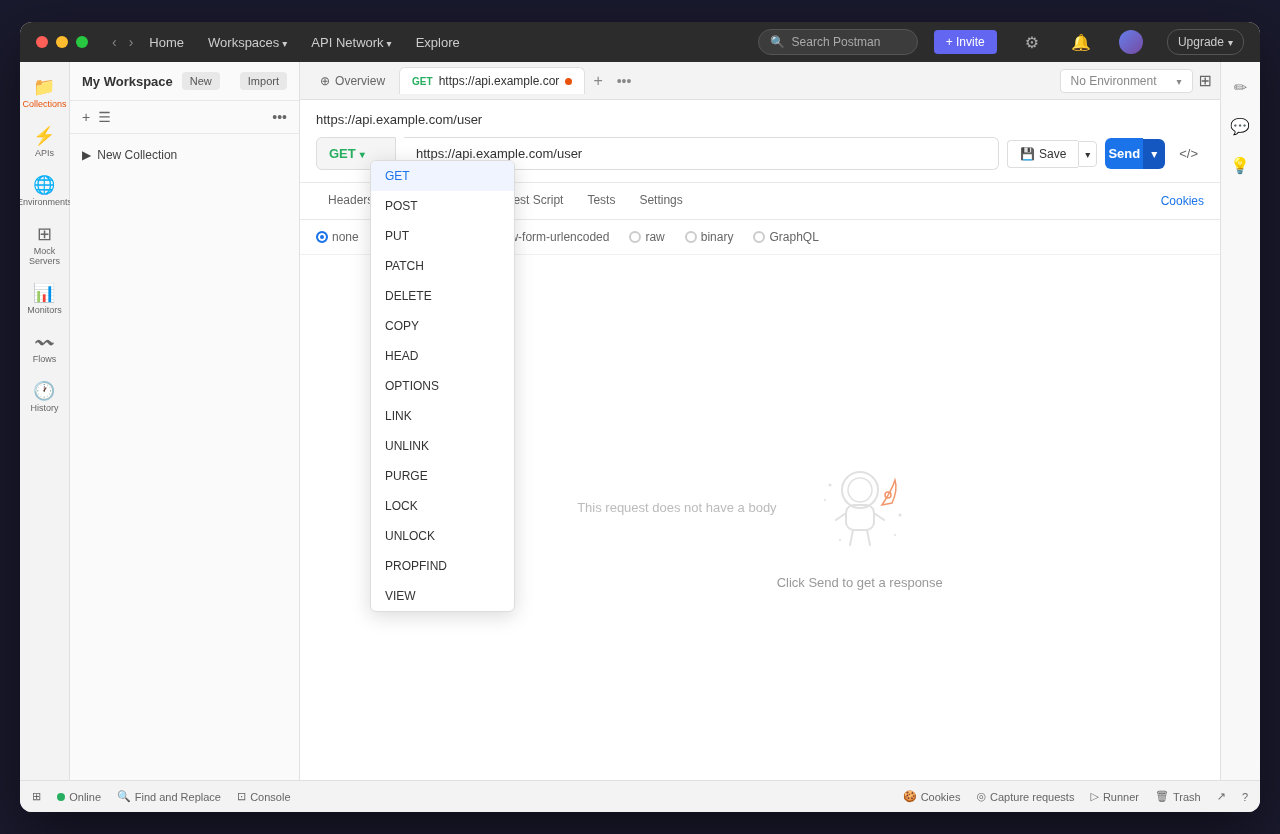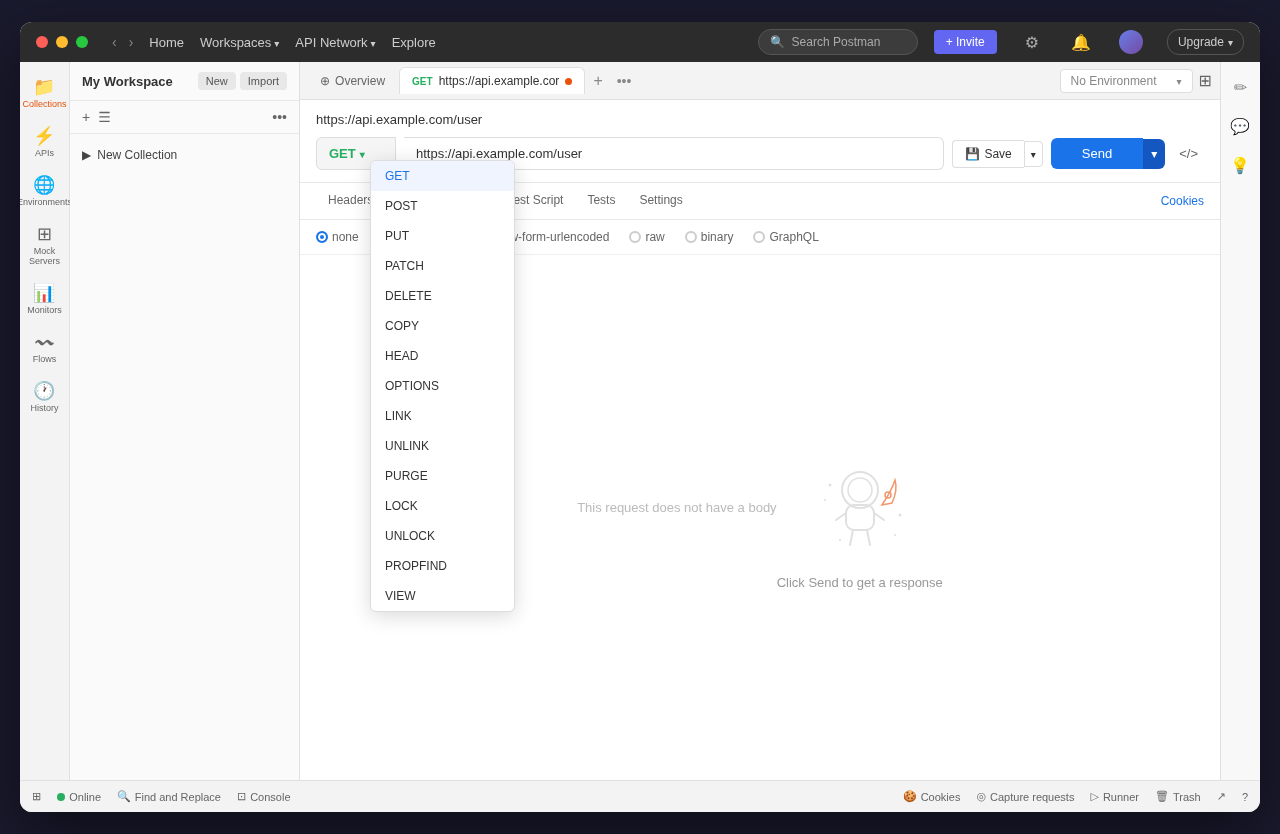--- a/index.html
+++ b/index.html
@@ -40,21 +40,21 @@
       margin-left: 16px;
     }
     .nav-arrow {
       color: #888;
       font-size: 14px;
       cursor: pointer;
       user-select: none;
     }
     .nav-links {
       display: flex;
-      gap: 0;
+      gap: 8px;
       align-items: center;
     }
     .nav-link {
       color: #ccc;
       font-size: 13px;
       padding: 4px 8px;
       border-radius: 4px;
       cursor: pointer;
     }
     .nav-link-dropdown {
@@ -177,21 +177,21 @@
       padding: 10px 12px;
       border-bottom: 1px solid #e8e8e8;
     }
     .workspace-title {
       font-size: 13px;
       font-weight: 600;
       color: #333;
     }
     .collections-header-actions {
       display: flex;
-      gap: 4px;
+      gap: 20px;
     }
     .small-btn {
       background: #e8e8e8;
       border: none;
       border-radius: 4px;
       padding: 3px 8px;
       font-size: 11px;
       cursor: pointer;
       color: #555;
     }
@@ -362,23 +362,23 @@
     }
     .send-btn-group {
       display: flex;
       align-items: center;
     }
     .send-btn {
       background: #1a73e8;
       color: white;
       border: none;
       border-radius: 6px 0 0 6px;
-      padding: 8px 31px;
+      padding: 8px 3px;
       font-size: 13px;
-      font-weight: 400;
+      font-weight: 700;
       cursor: pointer;
     }
     .send-dropdown {
       background: #1557c0;
       color: white;
       border: none;
       border-radius: 0 6px 6px 0;
       padding: 8px 8px;
       cursor: pointer;
       font-size: 12px;

